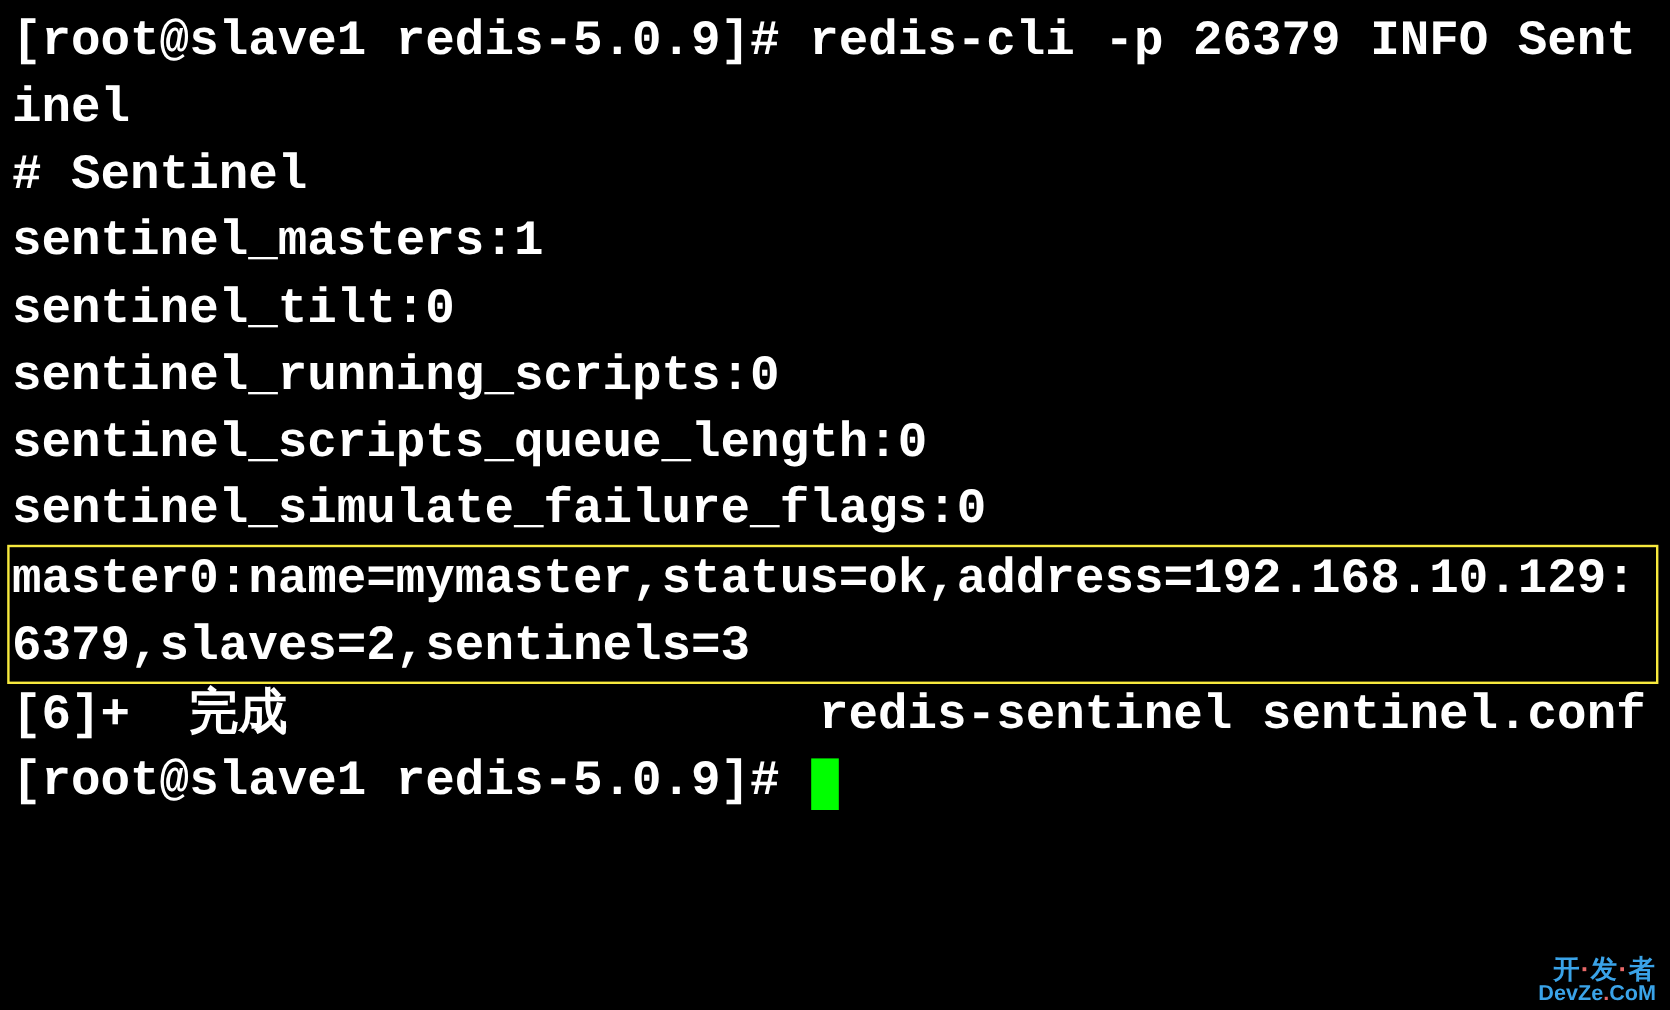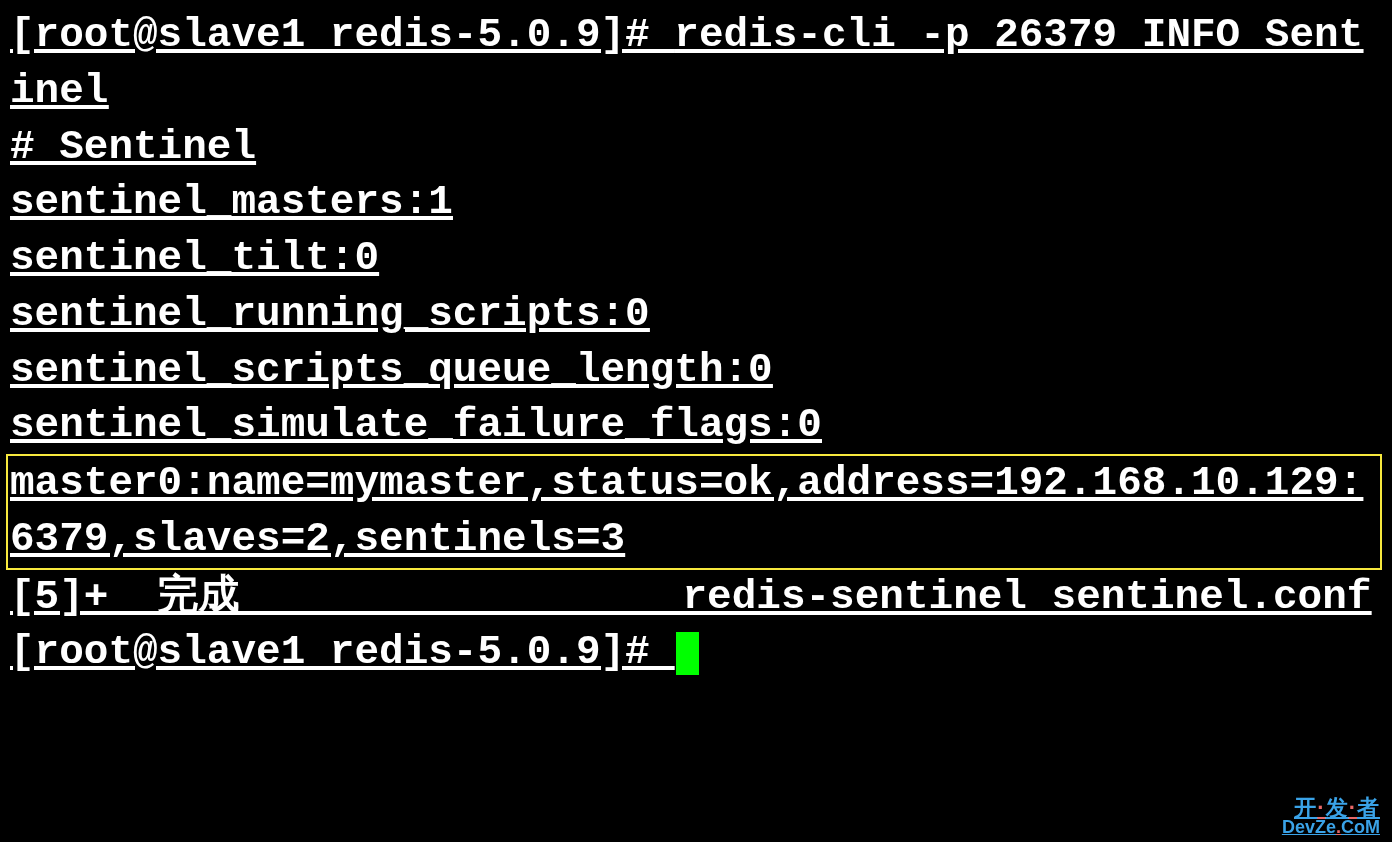--- a/index.html
+++ b/index.html
@@ -1,15 +1,15 @@
 <!DOCTYPE html>
 <html><head>
   <meta charset="utf-8">
   <style>
-    * { margin: 0; padding: 0; box-sizing: border-box; text-decoration: underline; }
+    * { margin: 0; padding: 0; box-sizing: border-box; }
     body {
       background: #000000;
       font-family: 'Courier New', 'Consolas', monospace;
       font-size: 41px;
       font-weight: bold;
       color: #ffffff;
       width: 1392px;
       height: 842px;
       padding: 8px 10px;
       position: relative;
@@ -66,19 +66,19 @@
 <body>
 
 <div class="terminal-line"><span>[root@slave1 redis-5.0.9]# </span><span>redis-cli -p 26379 INFO Sentinel</span></div>
 <div class="terminal-line"># Sentinel</div>
 <div class="terminal-line">sentinel_masters:1</div>
 <div class="terminal-line">sentinel_tilt:0</div>
 <div class="terminal-line">sentinel_running_scripts:0</div>
 <div class="terminal-line">sentinel_scripts_queue_length:0</div>
 <div class="terminal-line">sentinel_simulate_failure_flags:0</div>
 <div class="terminal-line highlight-box">master0:name=mymaster,status=ok,address=192.168.10.129:6379,slaves=2,sentinels=3</div>
-<div class="terminal-line">[5]+  完成                  redis-sentinel sentinel.conf</div>
+<div class="terminal-line">[6]+  完成                  redis-sentinel sentinel.conf</div>
 <div class="terminal-line"><span>[root@slave1 redis-5.0.9]# </span><span class="cursor-block"></span></div>
 
 <div class="watermark">
   <span class="wm-top"><span>开</span><span class="dot">·</span><span>发</span><span class="dot">·</span><span>者</span></span>
   <span class="wm-bottom"><span>DevZe</span><span class="dot">.</span><span>CoM</span></span>
 </div>
 
 </body></html>

